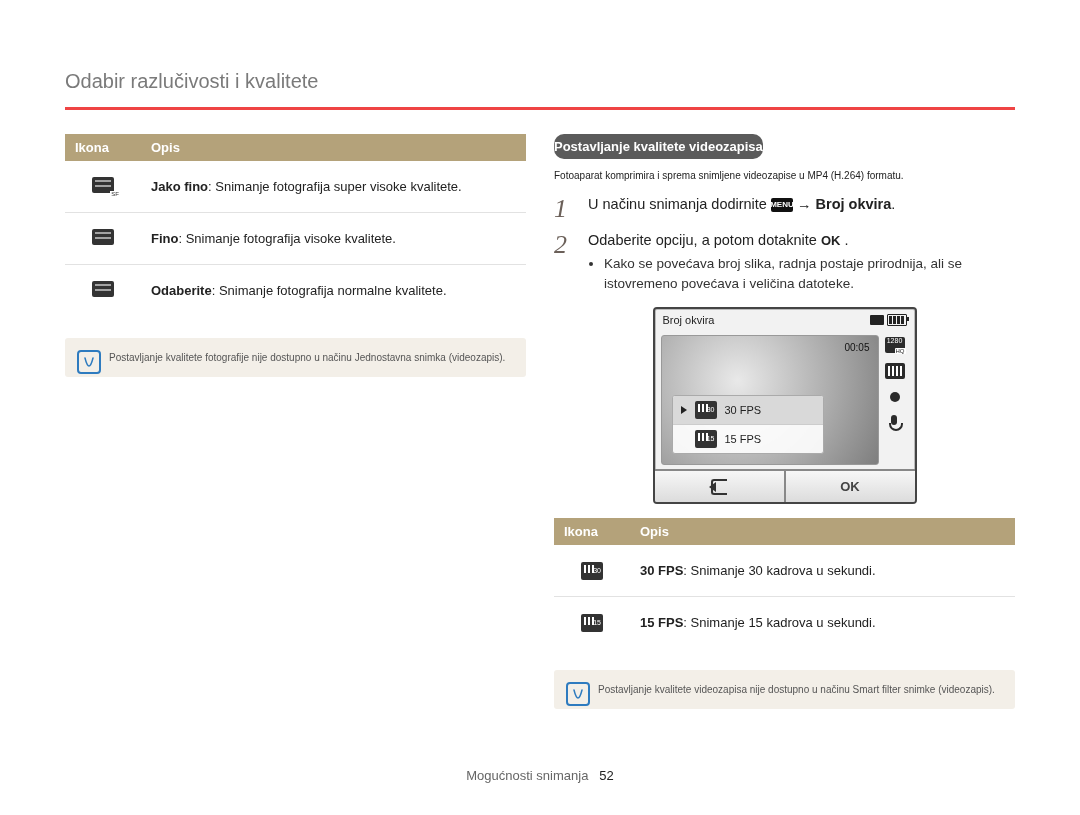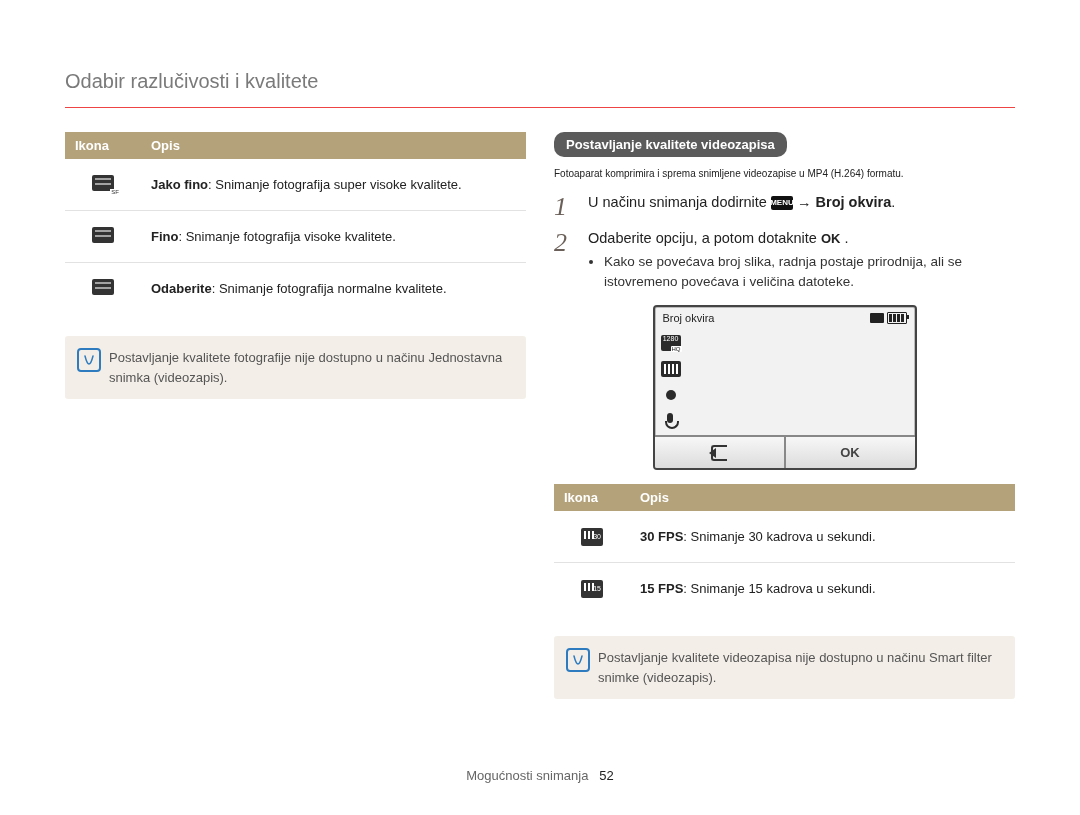--- a/index.html
+++ b/index.html
@@ -16,21 +16,21 @@
     position: relative;
     width: 1080px;
     height: 815px;
     box-sizing: border-box;
     padding: 70px 65px 0 65px;
   }
   .page-title {
     font-size: 20px;
     font-weight: 400;
     color: #7a7a7a;
-    border-bottom: 1px solid #ef4444;
+    border-bottom: 3px solid #ef4444;
     padding-bottom: 14px;
     margin: 0 0 24px 0;
   }
   .cols {
     display: flex;
     gap: 28px;
   }
   .col {
     flex: 1 1 0;
     min-width: 0;
@@ -89,42 +89,42 @@
       repeating-linear-gradient(90deg,#fff 0 2px,transparent 2px 4px);
   }
   .bold { font-weight:700; }
   
   .callout {
     margin-top: 22px;
     background: #f3efe8;
     border-radius: 3px;
     padding: 12px 14px 12px 44px;
     position: relative;
-    font-size: 13px;
+    font-size: 10px;
     color: #555;
     line-height: 1.5;
   }
   .callout .info-icon {
     position: absolute;
     left: 12px; top: 12px;
     width: 20px; height: 20px;
     border: 2px solid #2e7bbf;
     border-radius: 4px;
     color: #2e7bbf;
     display:flex; align-items:center; justify-content:center;
   }
   .callout .info-icon svg { width:12px; height:12px; }
   
   .section-chip {
     display:inline-block;
     background:#5b5b5b;
     color:#fff;
     font-size:13px;
     font-weight:700;
-    padding:5px 12px;
+    padding:5px 0;
     border-radius:10px;
     margin-bottom:10px;
   }
   .para { font-size:10px; line-height:1.45; margin:0 0 12px 0; }
   ol.steps { list-style:none; padding:0; margin:10px 0 0 0; }
   ol.steps > li {
     display:flex; gap:12px; align-items:flex-start;
     margin-bottom:10px; font-size:14.5px;
   }
   .step-num {
@@ -323,20 +323,35 @@
       <div class="screen-wrap">
         <div class="cam">
           <div class="cam-top">
             <span>Broj okvira</span>
             <span class="cam-top-right">
               <span class="mini-box"></span>
               <span class="batt"></span>
             </span>
           </div>
           <div class="cam-body">
+            <div class="cam-preview">
+              <span class="time">00:05</span>
+              <div class="options">
+                <div class="opt selected">
+                  <span class="tri"></span>
+                  <span class="fps-icon">30</span>
+                  <span>30 FPS</span>
+                </div>
+                <div class="opt">
+                  <span style="width:6px"></span>
+                  <span class="fps-icon">15</span>
+                  <span>15 FPS</span>
+                </div>
+              </div>
+            </div>
             <div class="cam-side">
               <span class="side-ico res-badge"></span>
               <span class="side-ico film"></span>
               <span class="side-ico dot"></span>
               <span class="side-ico mic"></span>
             </div>
           </div>
           <div class="cam-bottom">
             <div class="cam-btn back"></div>
             <div class="cam-btn">OK</div>

